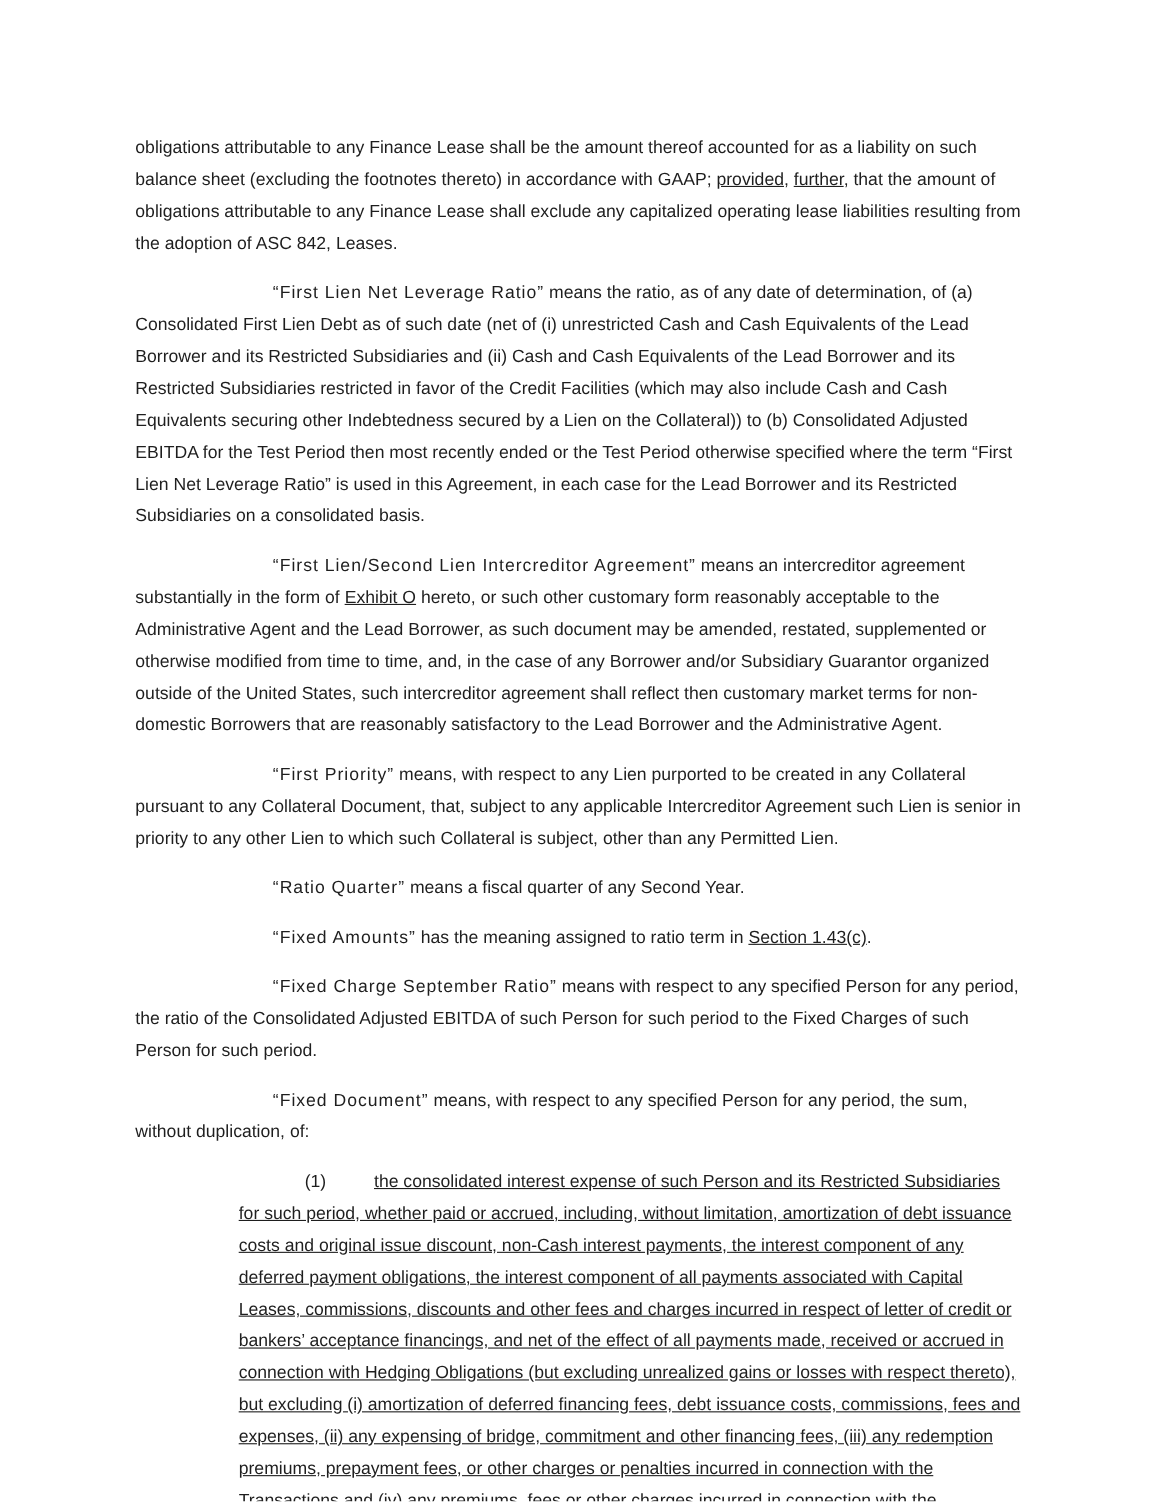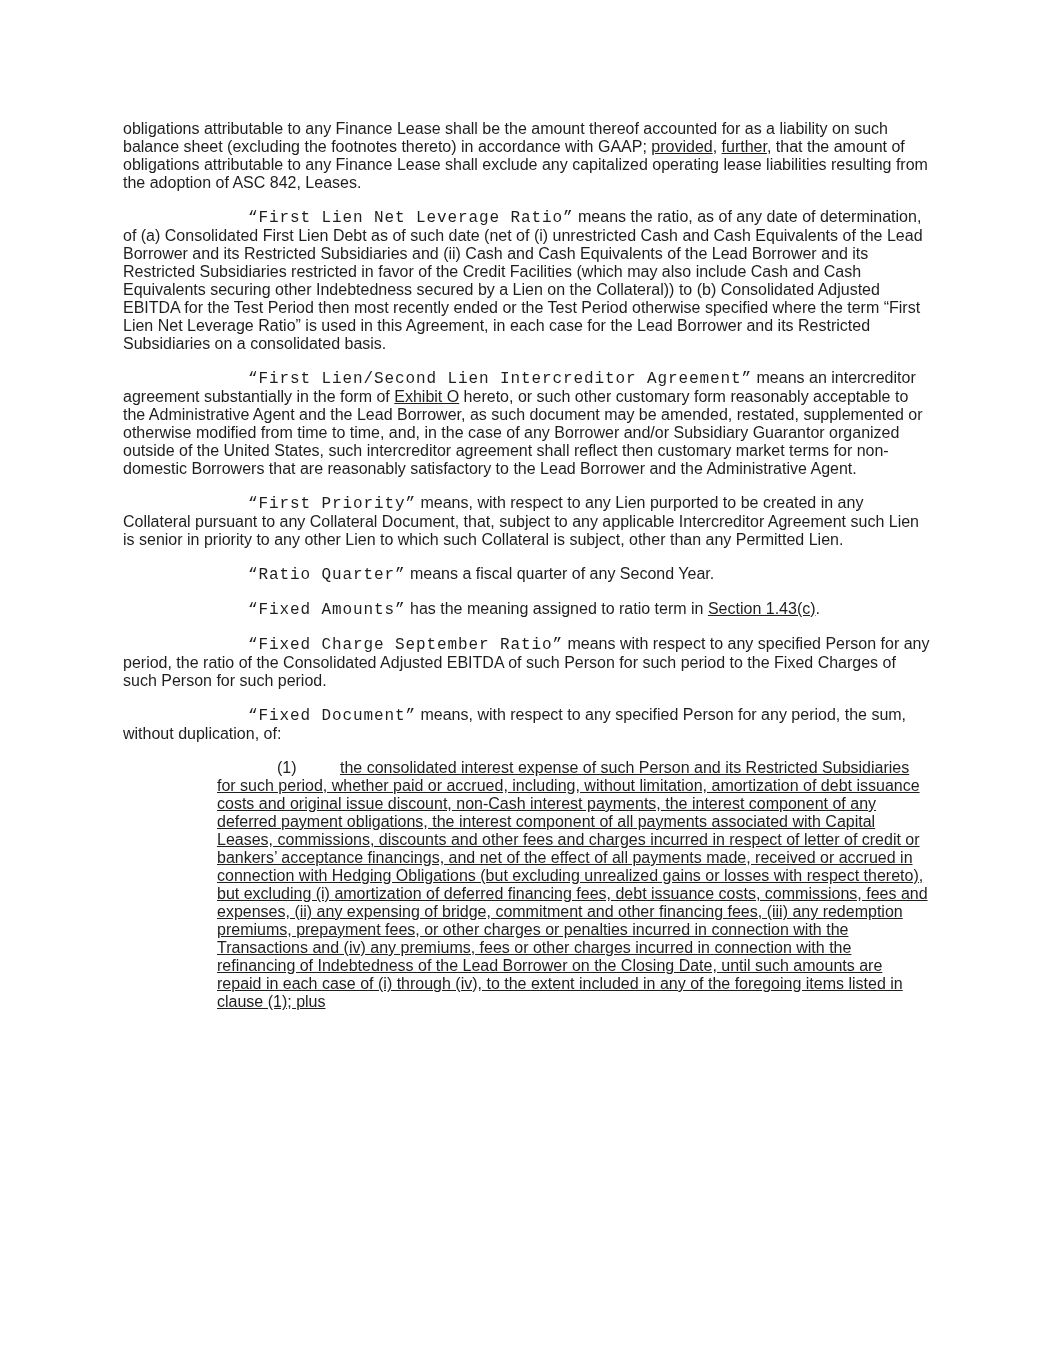--- a/index.html
+++ b/index.html
@@ -8,39 +8,38 @@
     background: #ffffff;
   }
   .page {
     position: relative;
     width: 1055px;
     height: 1365px;
     background: #ffffff;
     overflow: hidden;
     font-family: "Liberation Sans", sans-serif;
     font-size: 16px;
-    line-height: 18px;
+    line-height: 29px;
     color: #1e1e1e;
   }
   .content {
     position: absolute;
     top: 120px;
     left: 123px;
     width: 807px;
   }
   p.para {
     margin: 0 0 16px 0;
     text-align: left;
   }
   p.para.indent {
     text-indent: 125px;
   }
   .term {
     letter-spacing: 0.9px;
-    font-family: Liberation Mono, monospace;
   }
   .u {
     text-decoration: underline;
   }
   .clause {
     margin: 0 0 16px 94px;
     text-decoration: underline;
   }
   .clause p {
     margin: 0;

